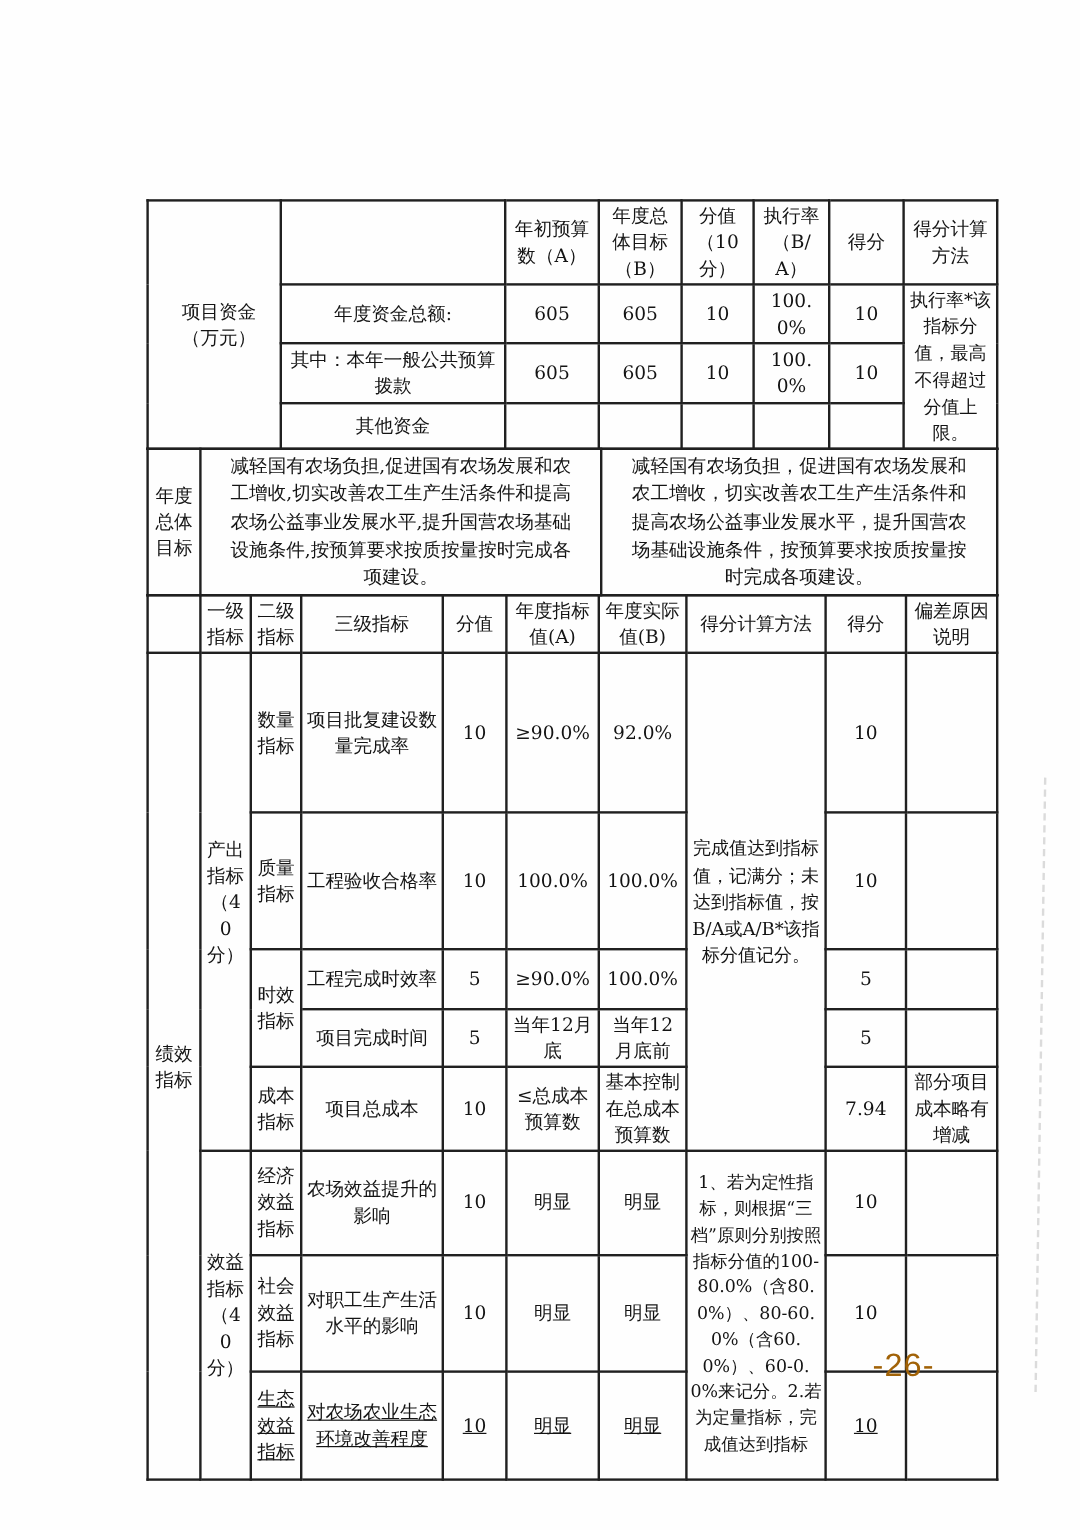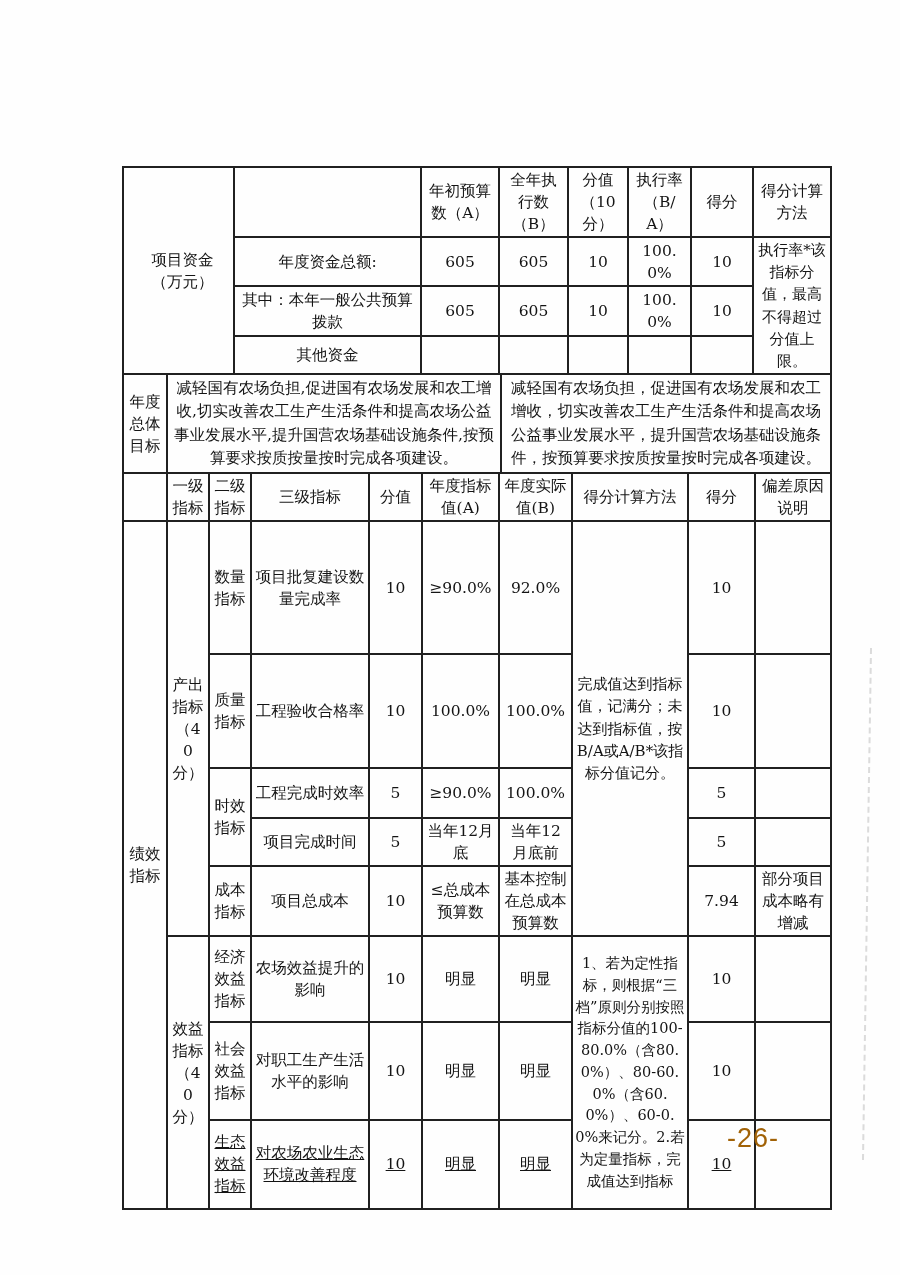--- a/index.html
+++ b/index.html
@@ -22,21 +22,21 @@
     border:2px solid #202020;
     text-align:center;
     vertical-align:middle;
     padding:1px 3px;
     font-size:15.5px;
     line-height:1.42;
     word-break:break-all;
     overflow:hidden;
   }
   .pre{white-space:pre-line;padding-left:11px;}
-  .goal-text{font-size:15.5px;line-height:1.5;padding:2px 5px;text-align:center;}
+  .goal-text{font-size:15.5px;line-height:1.5;padding:2px 17px;text-align:center;}
   .method{font-size:15px;line-height:1.48;}
   .method-benefit{font-size:14.5px;line-height:1.5;padding:16px 2px;}
   .h45{height:45px;} .h48{height:48px;} .h46{height:46px;} .h37{height:37px;}
   .h93{height:93px;} .h55{height:40px;}
   .h133{height:133px;} .h114{height:114px;} .h50{height:50px;} .h44{height:44px;}
   .h65{height:65px;} .h79{height:79px;padding-left:43px;} .h73{height:73px;text-decoration:underline;}
   .page-number{
     position:absolute;left:727px;top:1123px;
     font-size:27px;letter-spacing:1px;
     font-family:Liberation Sans, sans-serif;
@@ -64,21 +64,21 @@
           <col style="width:63px">
           <col style="width:62px">
           <col style="width:78px">
       </colgroup>
       <tbody>
           <tr class="h45">
         <td rowspan="4" class="pre">项目资金
 （万元）</td>
         <td></td>
         <td>年初预算数（A）</td>
-        <td>全年执行数（B）</td>
+        <td>年度总体目标（B）</td>
         <td>分值（10分）</td>
         <td>执行率（B/A）</td>
         <td>得分</td>
         <td>得分计算方法</td>
       </tr>
       <tr class="h48">
         <td>年度资金总额:</td>
         <td>605</td>
         <td>605</td>
         <td>10</td>

